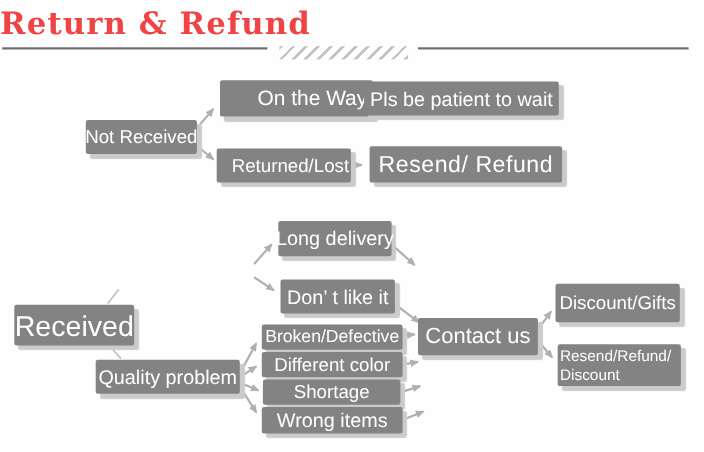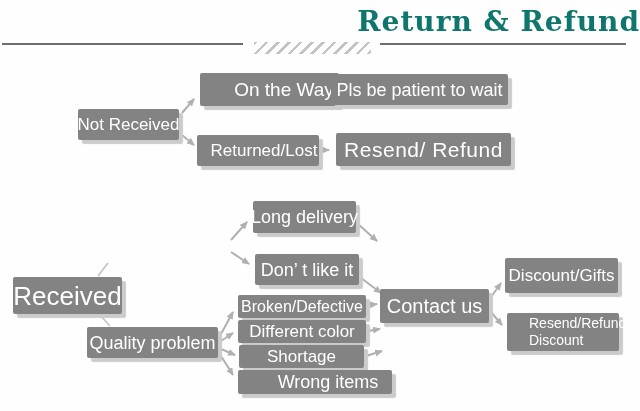--- a/index.html
+++ b/index.html
@@ -1,22 +1,22 @@
 <!DOCTYPE html>
 <html style="--box: #838383; --box-text: #ffffff; --arrow: #b0b0b0; --shadow: #cbcbcb; --rule: #6e6e6e; --title-text: #141414;"><head>
 <meta charset="utf-8">
 <style>
   html,body{margin:0;padding:0;}
   body{width:640px;height:411px;background:#fefefe;position:relative;overflow:hidden;
        font-family:"Liberation Sans",sans-serif;}
   #canvas{position:absolute;inset:0;width:640px;height:411px;}
 
-  .title{position:absolute;left:0;top:5px;width:640px;text-align:right;
+  .title{position:absolute;left:0;top:5px;width:640px;text-align:left;
          font-family:"DejaVu Serif","Liberation Serif",serif;font-weight:700;
-         font-size:28px;color:#0f766e;letter-spacing:1px;}
+         font-size:28px;color:#ef4444;letter-spacing:1px;}
 
   .rule{position:absolute;top:43px;height:2px;background:#6e6e6e;}
   .rule-left{left:2px;width:241px;}
   .rule-right{left:380px;width:246px;}
   .hatch{position:absolute;left:254px;top:42px;width:117px;height:12px;
          background:repeating-linear-gradient(135deg,#c3c3c3 0 2.5px,transparent 2.5px 8px);}
 
   .node{position:absolute;background:var(--box,#838383);color:#fff;
         display:flex;align-items:center;justify-content:center;
         box-shadow:4px 4px 1px var(--shadow,#cbcbcb);border-radius:2px;
@@ -28,26 +28,26 @@
   .n-returned-lost{left:197px; top:135px; width:110px; height:31px; font-size:17px;padding-left:12px;}
   .n-resend-refund{left:336px; top:133px; width:175px; height:33px; font-size:21px;letter-spacing:.5px;}
   .n-received     {left:13px;  top:277px; width:109px; height:37px; font-size:26px;}
   .n-not-quality  {left:88px;  top:232px; width:140px; height:30px; font-size:15px;}
   .n-long-delivery{left:253px; top:201px; width:103px; height:32px; font-size:18px;}
   .n-dont-like    {left:255px; top:254px; width:104px; height:31px; font-size:18px;}
   .n-quality      {left:87px;  top:327px; width:131px; height:31px; font-size:18px;}
   .n-broken       {left:238px; top:295px; width:128px; height:23px; font-size:16px;}
   .n-different    {left:238px; top:320px; width:128px; height:23px; font-size:17px;}
   .n-shortage     {left:239px; top:345px; width:125px; height:23px; font-size:17px;}
-  .n-wrong        {left:238px; top:370px; width:128px; height:24px; font-size:18px;padding-left:26px;}
+  .n-wrong        {left:238px; top:370px; width:128px; height:24px; font-size:18px;}
   .n-contact      {left:380px; top:289px; width:109px; height:34px; font-size:20px;}
   .n-disc-gifts   {left:505px; top:258px; width:113px; height:35px; font-size:17px;}
   .n-rrd          {left:507px; top:313px; width:112px; height:38px; font-size:14px;
                    flex-direction:column;align-items:flex-start;justify-content:center;
-                   padding-left:22px;box-sizing:border-box;line-height:1.25;}
+                   padding-left:2px;box-sizing:border-box;line-height:1.25;}
 
   svg.edges{position:absolute;left:0;top:0;pointer-events:none;}
 </style>
 </head>
 <body>
 
 <div id="canvas">
 
   <div class="title">Return &amp; Refund</div>
   <div class="rule rule-left"></div>

